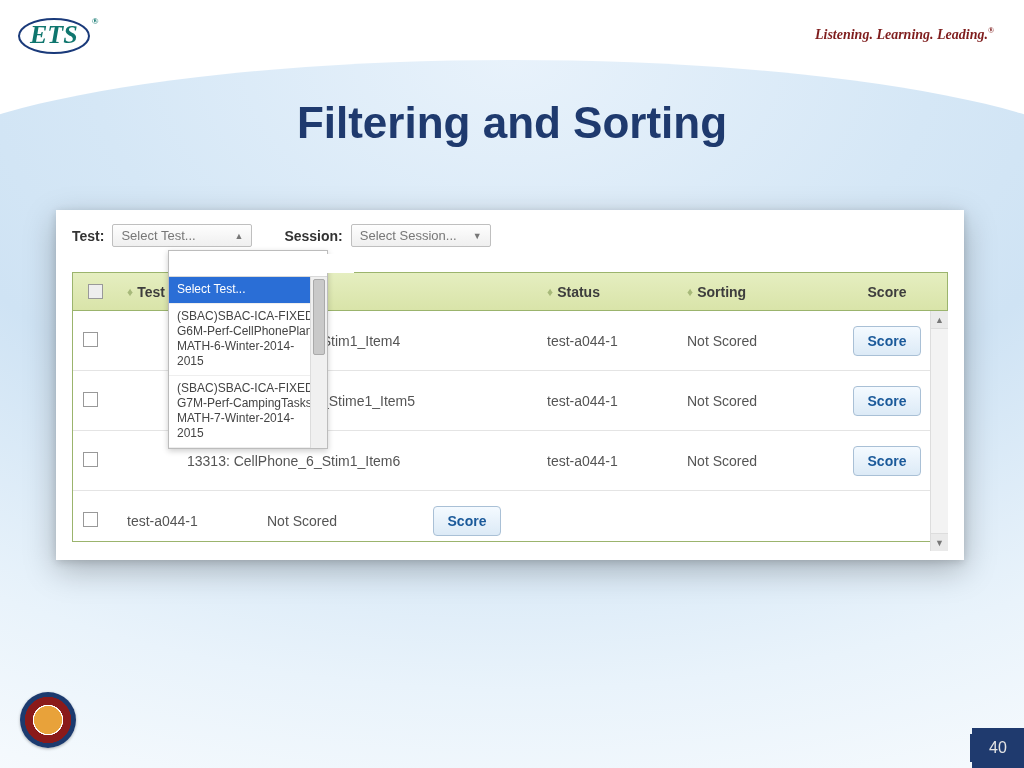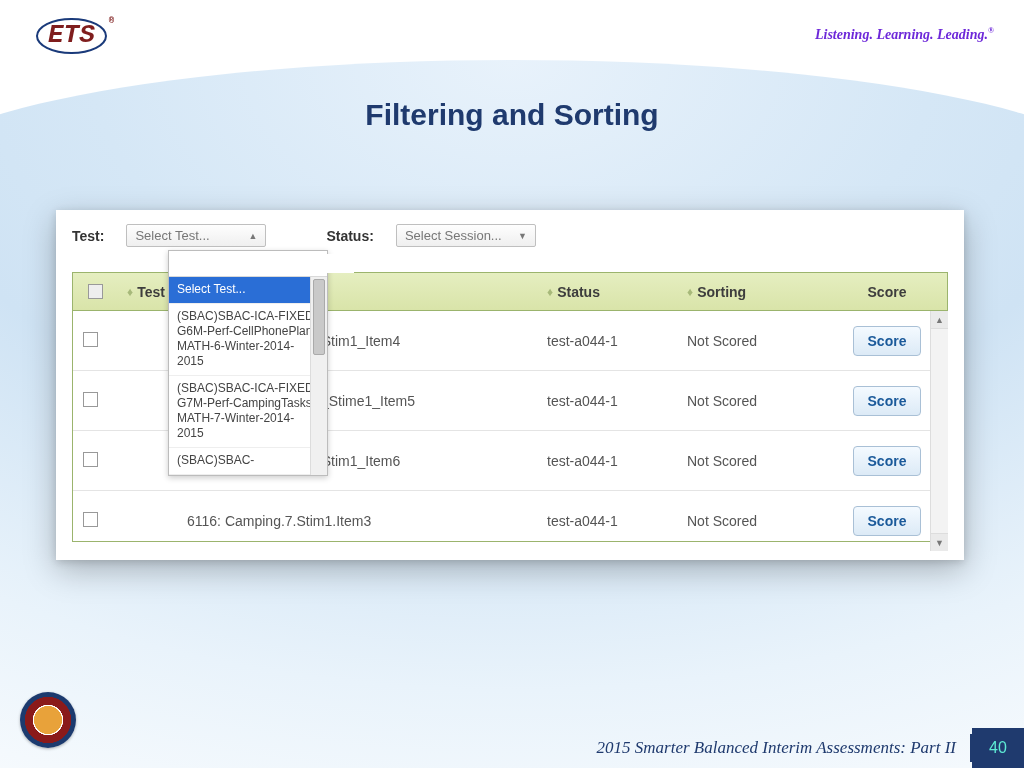--- a/index.html
+++ b/index.html
@@ -11,49 +11,49 @@
   }
   .bg-arc {
     position: absolute; left: -100px; right: -100px; top: 60px; height: 800px;
     background: radial-gradient(ellipse 1400px 900px at 50% 0%,
       #e8f2fb 0%, #d5e7f6 30%, #cfe3f4 45%, #e9f3fb 70%, #f4f9fd 85%, #fff 100%);
     border-top-left-radius: 50% 120px;
     border-top-right-radius: 50% 120px;
     z-index: 0;
   }
   .ets-logo {
-    position: absolute; top: 18px; left: 36px;
-    font-family: Liberation Mono, monospace;
+    position: absolute; top: 18px; left: 18px;
+    font-family: Liberation Serif, serif;
     font-weight: bold; font-style: italic; font-size: 26px;
-    color: #7f1d1d; z-index: 5;
+    color: #0f766e; z-index: 5;
   }
   .ets-logo .oval {
     display: inline-block; border: 2px solid #1a3a7a; border-radius: 50%;
     padding: 0 10px 2px 10px; position: relative;
   }
   .ets-logo .reg { font-size: 9px; vertical-align: top; position: relative; top: -2px; left: 2px;}
   .tagline {
     position: absolute; top: 26px; right: 30px;
     font-family: Georgia, serif; font-style: italic; font-weight: bold;
-    font-size: 14px; color: #6d28d9; z-index: 5;
+    font-size: 14px; color: #7f1d1d; z-index: 5;
   }
   .tagline .reg { font-size: 8px; vertical-align: super; }
   .slide-title {
     position: absolute; top: 98px; left: 0; right: 0;
-    text-align: center; font-size: 30px; font-weight: 900;
+    text-align: center; font-size: 44px; font-weight: 900;
     color: #1f3a6e; z-index: 5;
     font-family: Verdana, Arial, sans-serif;
   }
   .panel {
     position: absolute; top: 210px; left: 56px; width: 908px; height: 350px;
     background: #fff; z-index: 6;
     box-shadow: 0 10px 30px rgba(0,0,0,0.25), 0 2px 8px rgba(0,0,0,0.15);
     padding: 14px 16px 0 16px;
   }
-  .filter-row { display: flex; align-items: center; gap: 22px; font-size: 14px; color: #333; }
+  .filter-row { display: flex; align-items: center; gap: 8px; font-size: 14px; color: #333; }
   .filter-label { font-weight: bold; }
   .select-box {
     border: 1px solid #bfbfbf; background: linear-gradient(#fefefe,#efefef);
     color: #777; font-size: 13px; padding: 3px 8px; min-width: 140px;
     display: flex; justify-content: space-between; align-items: center;
     border-radius: 2px;
   }
   .tri-up { font-size: 9px; color: #777; }
   .tri-down { font-size: 9px; color: #777; }
   .dropdown {
@@ -140,21 +140,21 @@
   .footer {
     position: absolute; left: 0; right: 0; bottom: 0; height: 40px;
     display: flex; align-items: center; justify-content: flex-end;
     z-index: 5;
   }
   .footer-text {
     font-family: Georgia, 'Times New Roman', serif; font-style: italic;
     color: #1f3a6e; font-size: 17px; padding-right: 14px;
   }
   .footer-num {
-    background: #1f3a6e; color: #5eead4; width: 52px; height: 40px;
+    background: #1f3a6e; color: #e5e5e5; width: 52px; height: 40px;
     display: flex; align-items: center; justify-content: center;
     font-size: 16px;
   }
   .footer-divider { width: 2px; height: 28px; background: #1f3a6e; margin-right: 0; }
 </style>
 </head>
 <body>
 
 <div class="bg-arc"></div>
 
@@ -170,39 +170,38 @@
 
 <div class="panel">
 
   <div class="filter-row">
     <span class="filter-label">Test:</span>
     <div class="select-box">
       <span>Select Test...</span>
       <span class="tri-up">▲</span>
     </div>
     <span style="width:16px"></span>
-    <span class="filter-label">Status:</span>
+    <span class="filter-label">Session:</span>
     <div class="select-box">
       <span>Select Session...</span>
       <span class="tri-down">▼</span>
     </div>
   </div>
 
   <div class="dropdown">
     <div class="search">
       <input type="text" value="" style="">
       <svg class="search-icon" viewBox="0 0 24 24">
         <path d="M15.5 14h-.79l-.28-.27A6.471 6.471 0 0016 9.5 6.5 6.5 0 109.5 16c1.61 0 3.09-.59 4.23-1.57l.27.28v.79l5 4.99L20.49 19l-4.99-5zm-6 0C7.01 14 5 11.99 5 9.5S7.01 5 9.5 5 14 7.01 14 9.5 11.99 14 9.5 14z"></path>
       </svg>
     </div>
     <div class="dd-scroll">
       <div class="dd-item selected">Select Test...</div>
       <div class="dd-item">(SBAC)SBAC-ICA-FIXED-G6M-Perf-CellPhonePlan-MATH-6-Winter-2014-2015</div>
       <div class="dd-item">(SBAC)SBAC-ICA-FIXED-G7M-Perf-CampingTasks-MATH-7-Winter-2014-2015</div>
-      <div class="dd-item">(SBAC)SBAC-</div>
       <div class="dd-scrollbar">
         <div class="dd-thumb"></div>
       </div>
     </div>
   </div>
 
   <div class="table-wrap">
     <div class="thead">
       <div class="th col-chk">
         <span class="chk gray"></span>
@@ -240,32 +239,30 @@
       </div>
       <div class="trow">
         <div class="td col-chk"><span class="chk"></span></div>
         <div class="td td-item">13313: CellPhone_6_Stim1_Item6</div>
         <div class="td td-sess">test-a044-1</div>
         <div class="td td-stat">Not Scored</div>
         <div class="td td-score"><span class="score-btn">Score</span></div>
       </div>
       <div class="trow" style="border-bottom:none">
         <div class="td col-chk"><span class="chk"></span></div>
-        <div class="td td-item">6116: Camping.7.Stim1.Item3</div>
         <div class="td td-sess">test-a044-1</div>
         <div class="td td-stat">Not Scored</div>
         <div class="td td-score"><span class="score-btn">Score</span></div>
       </div>
       <div class="body-scrollbar">
         <div class="arrow up">▲</div>
         <div class="arrow down">▼</div>
       </div>
     </div>
   </div>
 </div>
 
 <div class="seal"></div>
 
 <div class="footer">
-  <span class="footer-text">2015 Smarter Balanced Interim Assessments: Part II</span>
   <span class="footer-divider"></span>
   <span class="footer-num">40</span>
 </div>
 
 </body></html>

